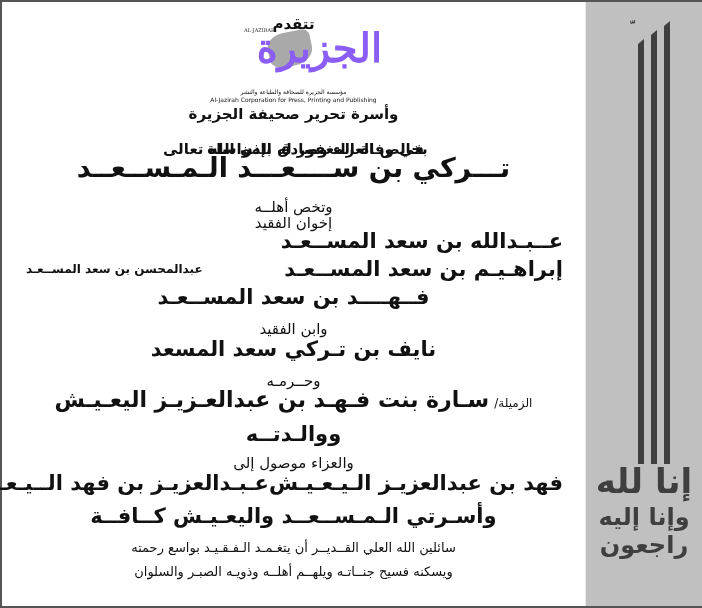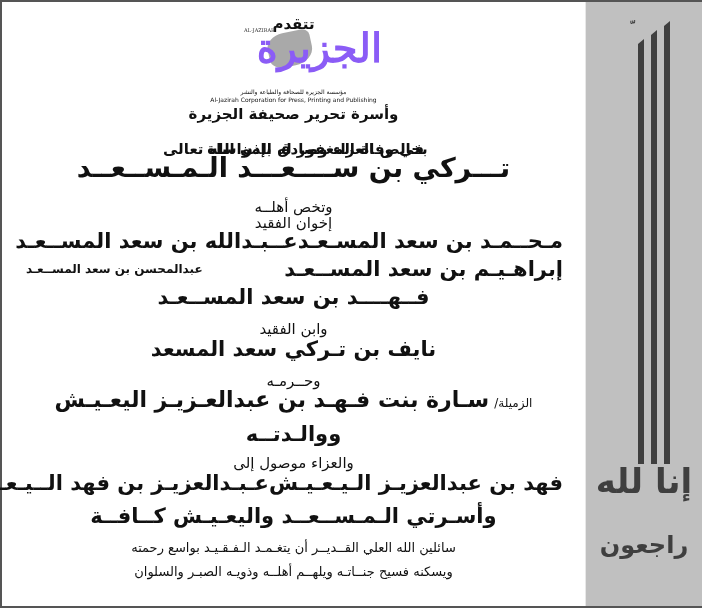--- a/index.html
+++ b/index.html
@@ -59,21 +59,20 @@
   <div class="line small" style="top:103px;">وأسرة تحرير صحيفة الجزيرة</div>
   <div class="line small" style="top:138px;padding-left:24px;">بخالص العزاء وصادق المواساة</div>
   <div class="line small" style="top:138px;">في وفاة المغفور له بإذن الله تعالى</div>
 
   <div class="line huge" style="top:150px;">تـــركي بن ســــعـــد الـمـســعــد</div>
 
   <div class="line small" style="top:196px; font-weight:normal;">وتخص أهلــه</div>
   <div class="line small" style="top:212px; font-weight:normal;">إخوان الفقيد</div>
 
   <div class="pair" style="top:227px;">
-    <span>مـحــمـد بن سعد المسـعـد</span>
     <span>عــبـدالله بن سعد المســعـد</span>
   </div>
   <div class="pair" style="top:255px;">
     <span>إبراهـيـم بن سعد المســعـد</span>
     <span class="smaller">عبدالمحسن بن سعد المســعـد</span>
   </div>
   <div class="line big" style="top:283px;">فــهــــد بن سعد المســعـد</div>
 
   <div class="line small" style="top:318px; font-weight:normal;">وابن الفقيد</div>
   <div class="line big" style="top:335px;">نايف بن تـركي سعد المسعد</div>
@@ -95,14 +94,15 @@
   <div class="line med" style="top:538px;">سائلين الله العلي القــديــر أن يتغـمـد الـفـقـيـد بواسع رحمته</div>
   <div class="line med" style="top:562px;">ويسكنه فسيح جنــاتـه ويلهــم أهلــه وذويـه الصبـر والسلوان</div>
 </div>
 
 <div class="panel">
   <div class="shadda">ّ</div>
   <div class="bar" style="left:52px; top:42px; height:420px;"></div>
   <div class="bar" style="left:65px; top:33px; height:429px;"></div>
   <div class="bar" style="left:78px; top:24px; height:438px;"></div>
   <div class="callig" style="top:462px; font-size:34px;">إنا لله</div>
+  <div class="callig" style="top:503px; font-size:24px;">وإنا إليه</div>
   <div class="callig" style="top:531px; font-size:24px;">راجعون</div>
 </div>
 
 </body></html>

